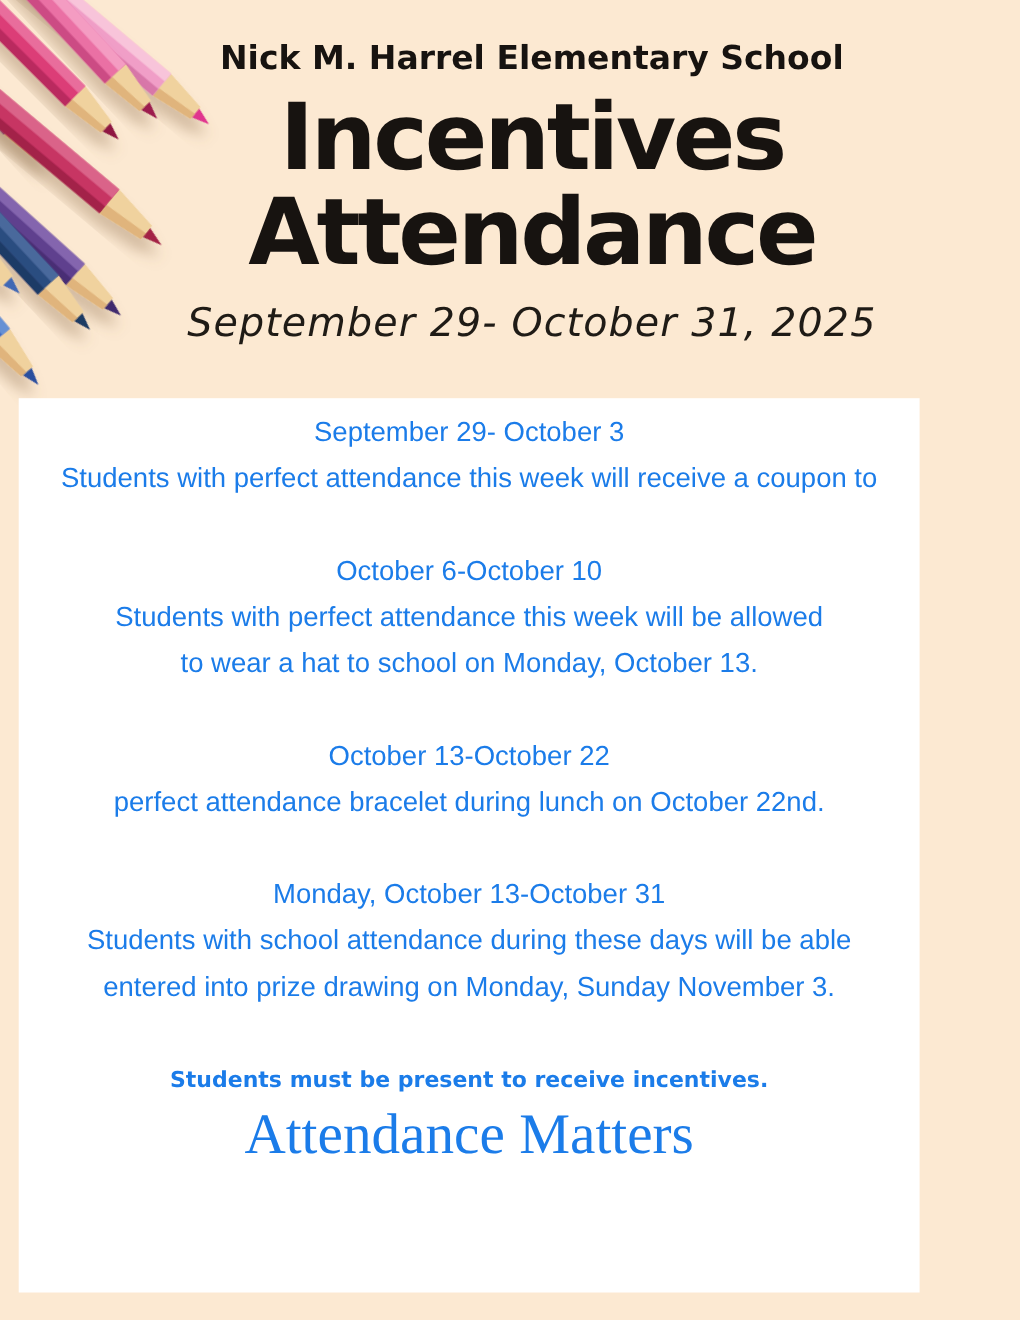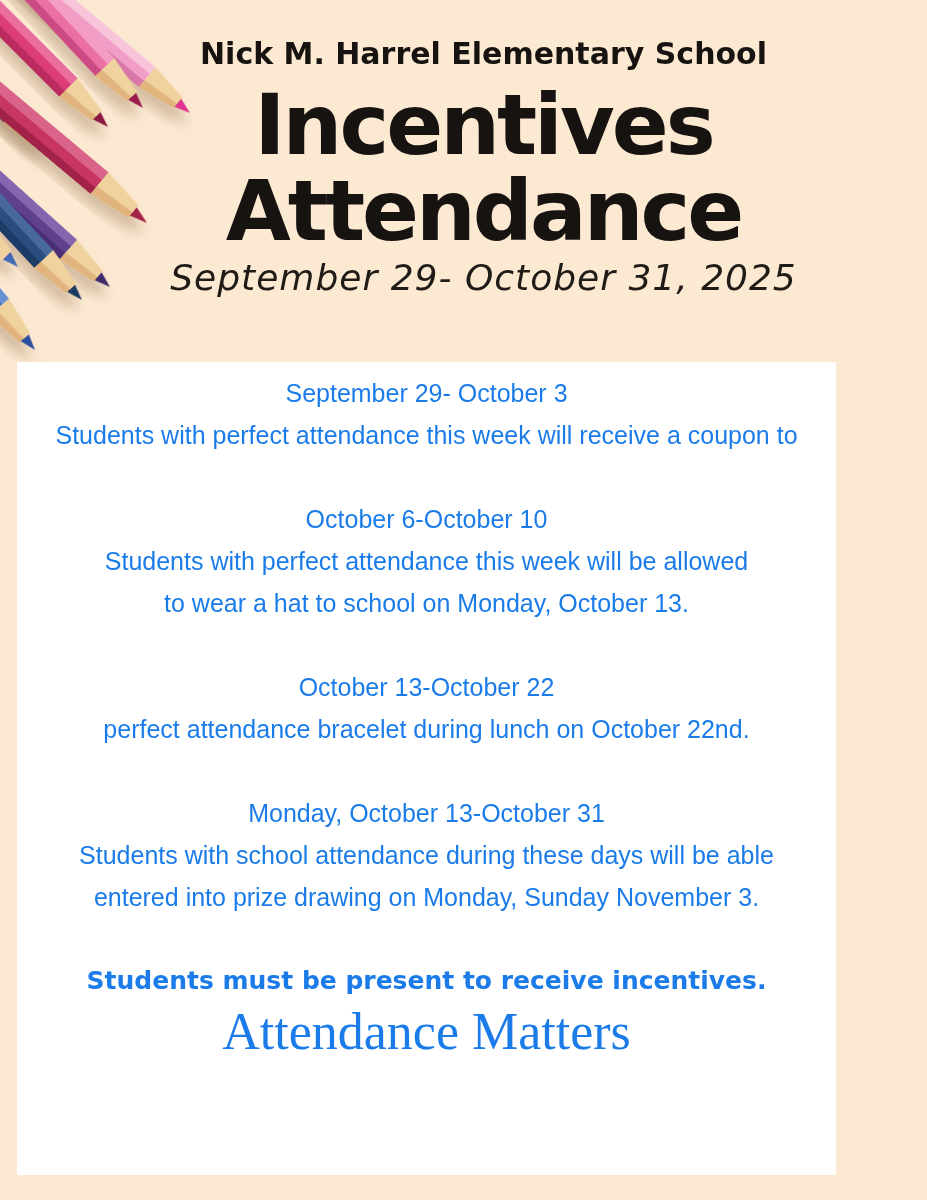--- a/index.html
+++ b/index.html
@@ -30,20 +30,21 @@
     margin:8px 0 0 0;
     font-family:"DejaVu Sans", sans-serif;
     font-weight:bold;
     font-size:84px;
     line-height:86px;
     letter-spacing:-3px;
     color:#171310;
   }
   .title span{display:block;}
   .date{
+    margin-top:16px;
     font-family:"DejaVu Sans", sans-serif;
     font-style:italic;
     font-size:36px;
     line-height:48px;
     letter-spacing:1px;
     color:#1f1b16;
   }
   
   .panel{
     position:absolute;
@@ -57,21 +58,21 @@
   }
   .section{margin:0 0 42px 0;}
   .section-heading,.section-line{
     font-size:25px;
     line-height:42px;
     white-space:nowrap;
   }
   .note{
     font-family:"DejaVu Sans", sans-serif;
     font-weight:bold;
-    font-size:25px;
+    font-size:20px;
     line-height:42px;
   }
   .closing{
     font-family:"Liberation Serif", serif;
     font-size:52px;
     line-height:60px;
   }
 </style>
 </head>
 <body>

